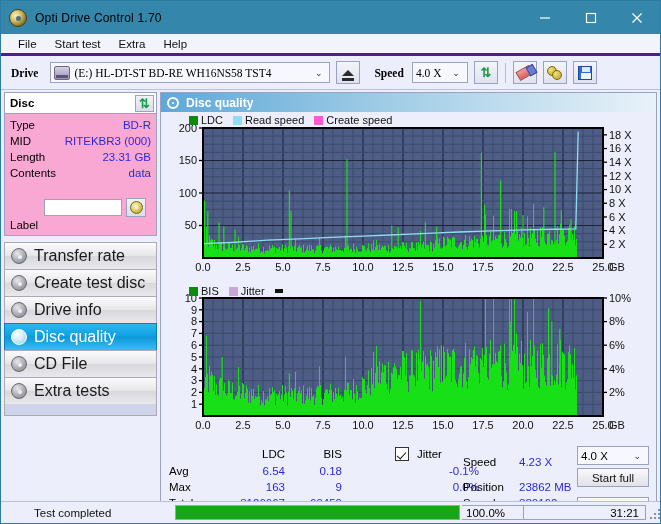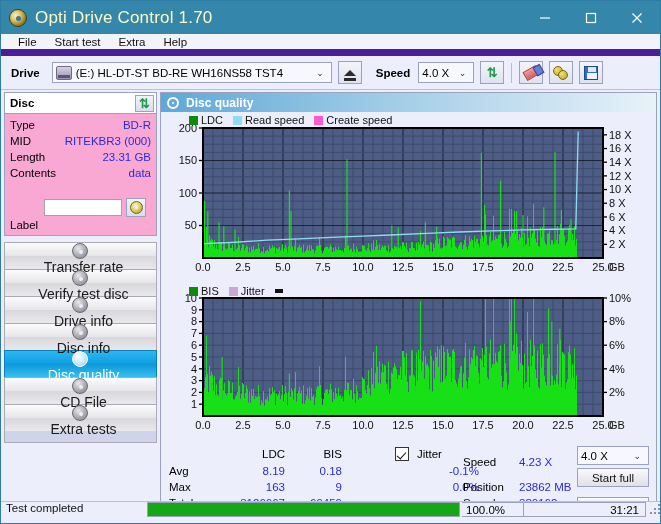--- a/index.html
+++ b/index.html
@@ -32,49 +32,50 @@
     background: radial-gradient(circle at 35% 35%, #f6f0c8 0%, #d9c46a 35%, #8d7a2c 70%, #5d4f18 100%);
     border: 1px solid #4a4016;
     position: relative; flex: none;
   }
   #titlebar .app-icon::after {
     content: ""; position: absolute;
     left: 6px; top: 6px; width: 5px; height: 5px;
     border-radius: 50%; background: #4f6f86;
   }
   #titlebar .title {
-    color: #fef9c3; font-size: 17px; letter-spacing: .2px;
+    color: #000000; font-size: 12px; letter-spacing: .2px;
   }
   .winbtns { position: absolute; right: 0; top: 0; height: 33px; display: flex; }
   .winbtn {
     width: 46px; height: 33px;
     display: flex; align-items: center; justify-content: center;
     color: #ffffff; font-size: 13px; line-height: 1;
   }
   .winbtn svg { display: block; }
 
   
   #menubar {
     height: 22px;
     background: #f2f3fb;
     display: flex; align-items: center;
     padding-left: 8px;
-    border-bottom: 7px solid #4c1d95;
+    border-bottom: 3px solid #4c1d95;
   }
   #menubar .mi {
     padding: 2px 9px; font-size: 11.5px; color: #111;
   }
 
   
   #drivebar {
     height: 34px;
     background: #eceefb;
     display: flex; align-items: center;
     padding: 0 6px;
     border-bottom: 1px solid #b9c0dd;
+    font-family: Liberation Serif, serif;
   }
   .lbl-bold { font-weight: bold; font-size: 11.5px; color: #000; }
   .combo {
     height: 21px; background: #f7f8fd;
     border: 1px solid #9aa2c0;
     display: flex; align-items: center;
     padding: 0 3px; position: relative;
     font-size: 11.5px; color: #000;
   }
   .combo .caret {
@@ -154,21 +155,21 @@
     border: 1px solid #7a6712; position: relative; }
   .cd-ico::after { content:""; position:absolute; left:4.5px; top:4.5px; width:3px; height:3px; border-radius:50%; background:#f2f3fd; }
 
   .navlist { margin-top: 6px; }
   .navitem {
     height: 27px; display: flex; align-items: center;
     background: linear-gradient(#fbfbfd 0%, #e7e7ea 48%, #d8d8dc 50%, #e9e9ed 100%);
     border: 1px solid #a9aab4;
     border-bottom: none;
     padding-left: 6px;
-    font-size: 14px; color: #1a1a1a; flex-direction: column;
+    font-size: 16px; color: #1a1a1a;
   }
   .navitem:last-child { border-bottom: 1px solid #a9aab4; }
   .navitem.active {
     background: linear-gradient(#2fb6ee 0%, #0fa2e4 45%, #0e97d8 50%, #35bff0 100%);
     color: #ffffff;
     border-color: #0b7fbb;
   }
   .nav-ico {
     width: 16px; height: 16px; margin-right: 7px; flex: none;
     border-radius: 50%;
@@ -230,21 +231,21 @@
     display: flex; align-items: center; justify-content: center;
     font-size: 11.5px; color: #111;
   }
 
   
   #statusbar {
     position: absolute; left: 0; bottom: 0;
     width: 661px; height: 22px;
     background: #eceefb;
     border-top: 1px solid #b9c0dd;
-    display: flex; align-items: flex-start;
+    display: flex; align-items: center; padding-left: 28px;
   }
   .sb-text { width: 146px; padding-left: 5px; font-size: 11.5px; color: #111; }
   .sb-prog {
     flex: 1; height: 15px; margin-right: 2px;
     background: #ffffff; border: 1px solid #9aa2c0; position: relative;
   }
   .sb-prog .fill { position: absolute; left:0; top:0; bottom:0; background: #16a716; }
   .sb-cell {
     height: 15px; border: 1px solid #9aa2c0; border-left: none;
     background: #eceefb;
@@ -361,29 +362,25 @@
         </div>
       </div>
 
       <div class="navlist">
         <div class="navitem">
           <span class="nav-ico"></span>
           <span>Transfer rate</span>
         </div>
         <div class="navitem">
           <span class="nav-ico"></span>
-          <span>Verify test disc</span>
+          <span>Create test disc</span>
         </div>
         <div class="navitem">
           <span class="nav-ico"></span>
           <span>Drive info</span>
-        </div>
-        <div class="navitem">
-          <span class="nav-ico"></span>
-          <span>Disc info</span>
         </div>
         <div class="navitem active">
           <span class="nav-ico"></span>
           <span>Disc quality</span>
         </div>
         <div class="navitem">
           <span class="nav-ico"></span>
           <span>CD File</span>
         </div>
         <div class="navitem">
@@ -1423,21 +1420,21 @@
         </div>
 
         <div class="stats">
           <div class="cell" style="left:78px; top:4px; width:46px; text-align:right">LDC</div>
           <div class="cell" style="left:135px; top:4px; width:46px; text-align:right">BIS</div>
 
           <div class="chk" style="position:absolute; left:234px; top:3px"></div>
           <div class="cell" style="left:256px; top:4px">Jitter</div>
 
           <div class="cell" style="left:8px; top:21px">Avg</div>
-          <div class="cell num" style="left:78px; top:21px; width:46px; text-align:right">8.19</div>
+          <div class="cell num" style="left:78px; top:21px; width:46px; text-align:right">6.54</div>
           <div class="cell num" style="left:135px; top:21px; width:46px; text-align:right">0.18</div>
           <div class="cell num" style="left:238px; top:21px; width:80px; text-align:right">-0.1%</div>
 
           <div class="cell" style="left:8px; top:37px">Max</div>
           <div class="cell num" style="left:78px; top:37px; width:46px; text-align:right">163</div>
           <div class="cell num" style="left:135px; top:37px; width:46px; text-align:right">9</div>
           <div class="cell num" style="left:238px; top:37px; width:80px; text-align:right">0.0%</div>
 
           <div class="cell" style="left:8px; top:53px">Total</div>
           <div class="cell num" style="left:62px; top:53px; width:62px; text-align:right">3126667</div>

